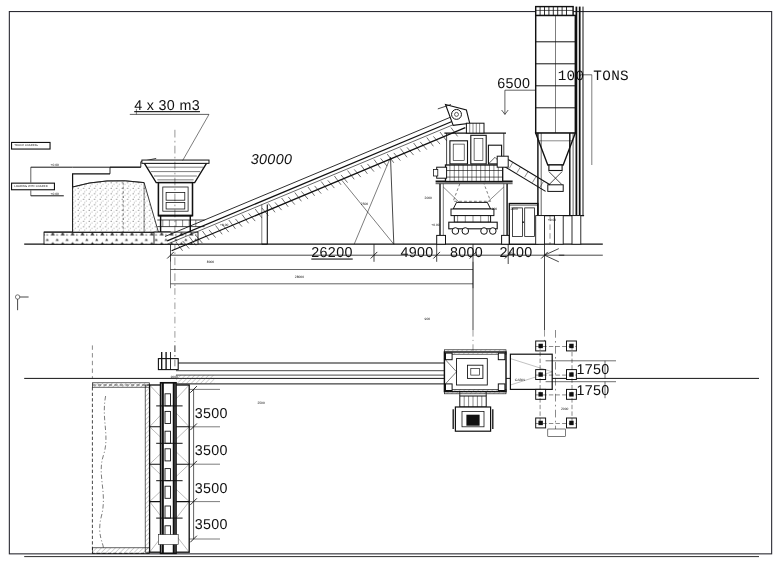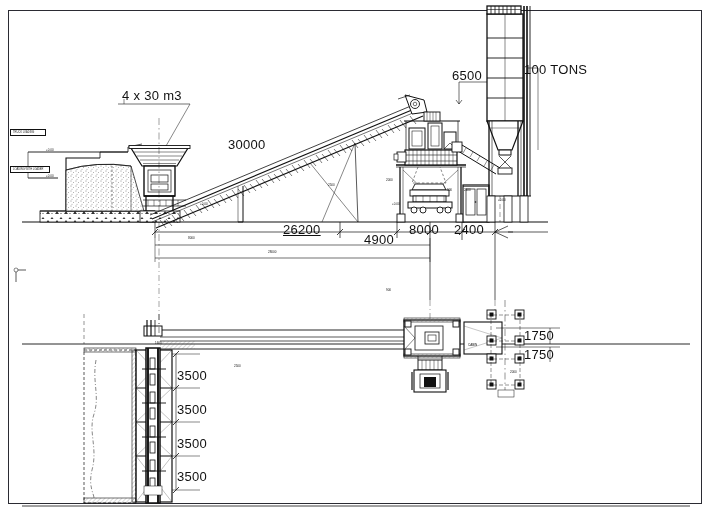--- a/index.html
+++ b/index.html
@@ -487,27 +487,27 @@
       <line x1="550" y1="328" x2="550" y2="344" stroke-width="0.55"></line>
       <line x1="550" y1="347" x2="550" y2="362" stroke-width="0.55"></line>
       <rect x="498" y="390" width="16" height="7" fill="#fff" stroke="#111" stroke-width="0.5"></rect>
 
       <line x1="22" y1="506" x2="690" y2="506" stroke-width="0.8"></line>
       <line x1="84" y1="314" x2="84" y2="344" stroke-width="0.45" stroke-dasharray="4,3"></line>
 
     </g>
   </svg>
 
-  <div class="lbl dim-big" style="left:122px;top:88px;">4 x 30 m3</div>
-  <div class="lbl dim-big" style="left:228px;top:137px;">30000</div>
+  <div class="lbl dim-big" style="left:122px;top:88px;text-decoration:underline;">4 x 30 m3</div>
+  <div class="lbl dim-big" style="left:228px;top:137px;font-style:italic;">30000</div>
   <div class="lbl dim-big" style="left:452px;top:68px;">6500</div>
-  <div class="lbl dim-big" style="left:524px;top:62px;">100 TONS</div>
+  <div class="lbl dim-big" style="left:507px;top:62px;font-family:Liberation Mono, monospace;">100 TONS</div>
 
   <div class="lbl dim-big" style="left:283px;top:222px;text-decoration:underline;">26200</div>
-  <div class="lbl dim-big" style="left:364px;top:232px;">4900</div>
+  <div class="lbl dim-big" style="left:364px;top:222px;">4900</div>
   <div class="lbl dim-big" style="left:409px;top:222px;">8000</div>
   <div class="lbl dim-big" style="left:454px;top:222px;">2400</div>
 
   <div class="lbl dim-big" style="left:177px;top:368px;">3500</div>
   <div class="lbl dim-big" style="left:177px;top:402px;">3500</div>
   <div class="lbl dim-big" style="left:177px;top:436px;">3500</div>
   <div class="lbl dim-big" style="left:177px;top:469px;">3500</div>
 
   <div class="lbl dim-big" style="left:524px;top:328px;">1750</div>
   <div class="lbl dim-big" style="left:524px;top:347px;">1750</div>

